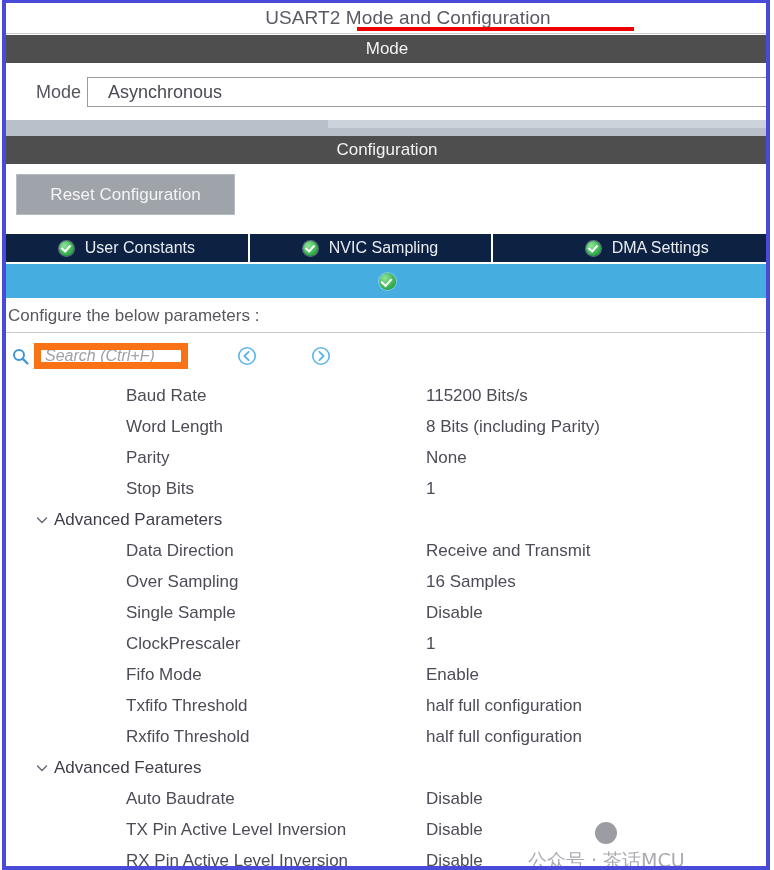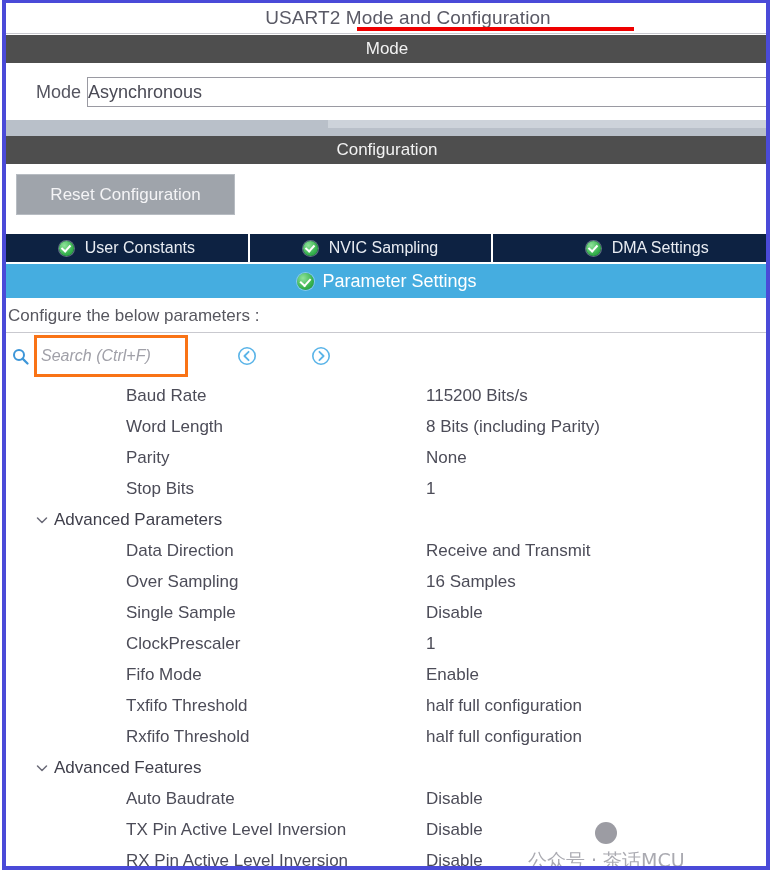--- a/index.html
+++ b/index.html
@@ -125,21 +125,21 @@
     margin-right: 6px;
     white-space: nowrap;
   }
   .mode-select {
     flex: 1;
     height: 30px;
     background: #ffffff;
     border: 1px solid #9a9aa2;
     display: flex;
     align-items: center;
-    padding-left: 0;
+    padding-left: 20px;
     box-sizing: border-box;
     font-size: 18px;
     color: #4a4a55;
     margin-right: -1px;
   }
 
   
   .grey-strip {
     position: absolute;
     left: 6px;
@@ -282,22 +282,22 @@
     align-items: center;
   }
   .search-icon {
     margin-left: 6px;
     margin-right: 5px;
     flex: 0 0 auto;
     line-height: 0;
   }
   .search-input {
     width: 154px;
-    height: 42px;
-    border: 3px solid #f97316;
+    height: 26px;
+    border: 7px solid #f97316;
     background: #ffffff;
     font-family: "Liberation Sans", sans-serif;
     font-size: 16px;
     font-style: italic;
     color: #8a8a92;
     padding: 0 4px;
     box-sizing: border-box;
     outline: none;
   }
   .search-input::placeholder {
@@ -441,21 +441,20 @@
       <span>NVIC Sampling</span>
     </div>
     <div class="tab">
       <span class="check-icon"></span>
       <span>DMA Settings</span>
     </div>
   </div>
 
   <div class="tab-active">
     <span class="check-icon check-icon--lg"></span>
-    <span>Parameter Settings</span>
   </div>
 
   <div class="hint-row">
     <span class="hint-text">Configure the below parameters :</span>
   </div>
 
   <div class="search-row">
     <span class="search-icon">
       <svg width="17" height="17" viewBox="0 0 17 17">
         <circle cx="7" cy="7" r="5" fill="none" stroke="#3d96d8" stroke-width="2"></circle>

